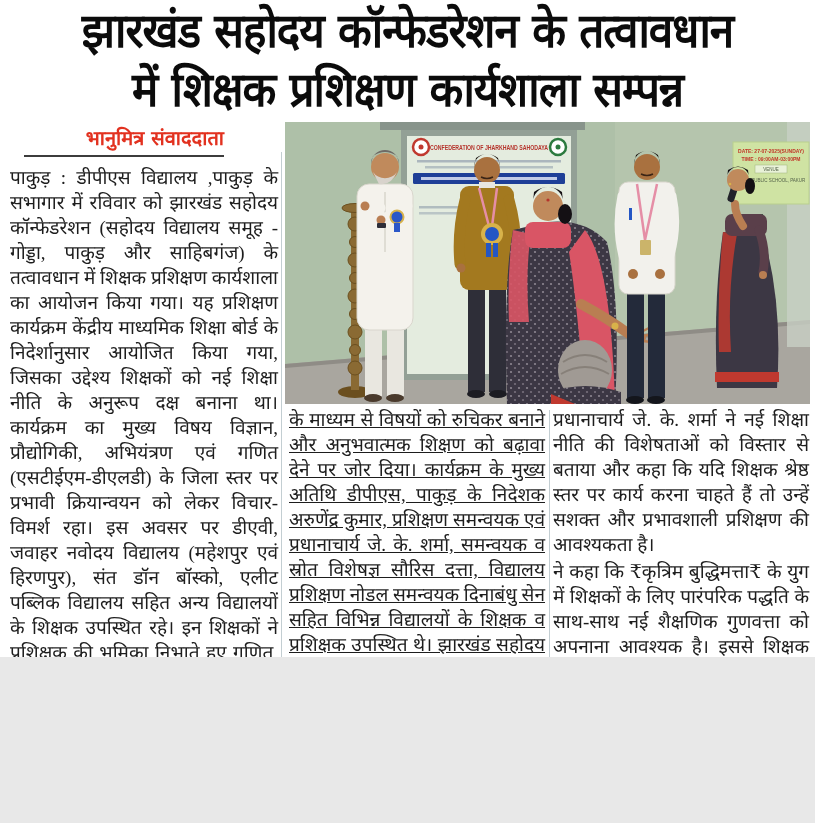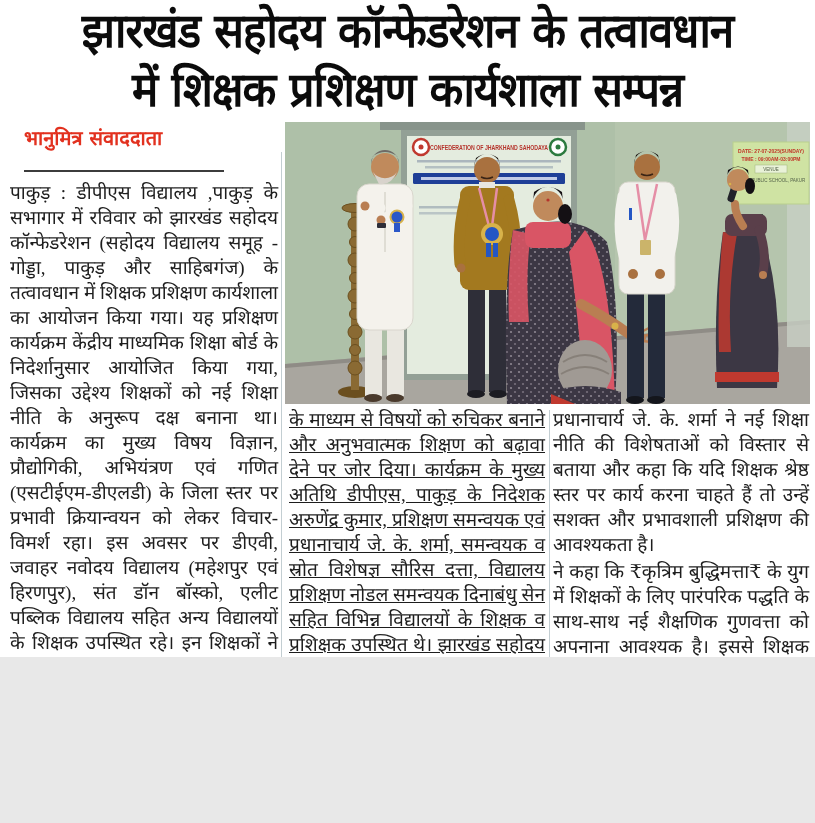--- a/index.html
+++ b/index.html
@@ -19,24 +19,24 @@
   
   .col{
     position:absolute;color:#1d1d1d;
     font-size:19px;line-height:25px;text-align:justify;
   }
   .col p{margin:0 0 2px 0;}
   .col1{left:10px;top:124px;width:268px;}
   .col2{left:289px;top:407px;width:256px;text-decoration:underline;}
   .col3{left:553px;top:407px;width:256px;}
   .byline{
-    width:200px;margin:2px 0 8px 14px;text-align:left;
+    width:200px;margin:2px 0 8px 14px;text-align:right;
     color:#e2311f;font-weight:bold;font-size:20px;
     font-family:"DejaVu Sans","Liberation Sans",sans-serif;
-    border-bottom:2px solid #3c3c3c;padding-bottom:19px;
+    border-bottom:2px solid #3c3c3c;padding-bottom:4px;
   }
   .vsep{position:absolute;width:1px;background:#c3ced2;}
   .vsep1{left:281px;top:152px;height:654px;}
   .vsep2{left:549px;top:410px;height:396px;}
   
   .photo{position:absolute;left:285px;top:122px;width:525px;height:282px;}
   
   .cutoff{position:absolute;left:0;top:805px;width:815px;height:18px;overflow:hidden;}
 </style>
 </head>

